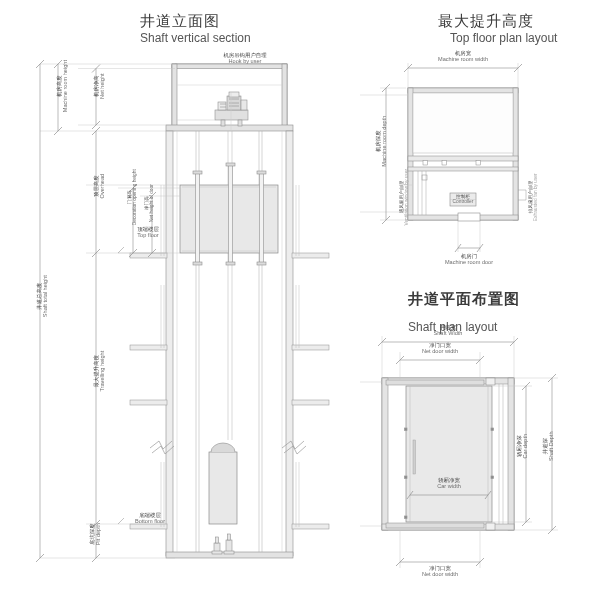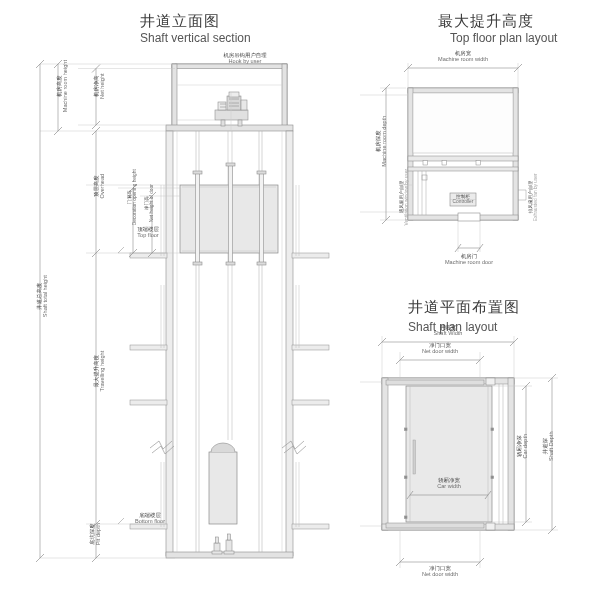--- a/index.html
+++ b/index.html
@@ -377,21 +377,21 @@
   </div>
 
   <div class="abs lbl" style="left:68px;top:253px;width:82px;">
     <span class="cn">机房门</span>
     <span class="en">Machine room door</span>
   </div>
 </div>
 
 <div class="abs" style="left:360px;top:290px;width:240px;height:310px;">
 
-  <div class="abs ttl-cn" style="left:48px;top:8px;">井道平面布置图</div>
+  <div class="abs ttl-cn" style="left:48px;top:0;font-weight:bold;">井道平面布置图</div>
   <div class="abs ttl-en" style="left:48px;top:30px;">Shaft plan layout</div>
 
   <svg class="abs" style="left:0;top:0;" width="240" height="310">
     <g fill="none" stroke="#9a9a9a" stroke-width="0.7">
 
       <rect x="22" y="88" width="132" height="152" fill="#ffffff" stroke="#8d8d8d" stroke-width="0.8"></rect>
 
       <rect x="22" y="88" width="132" height="6" fill="#e4e4e4" stroke="#8d8d8d" stroke-width="0.55"></rect>
       <rect x="22" y="88" width="6" height="152" fill="#e4e4e4" stroke="#8d8d8d" stroke-width="0.55"></rect>
       <rect x="148" y="88" width="6" height="152" fill="#e4e4e4" stroke="#8d8d8d" stroke-width="0.55"></rect>

